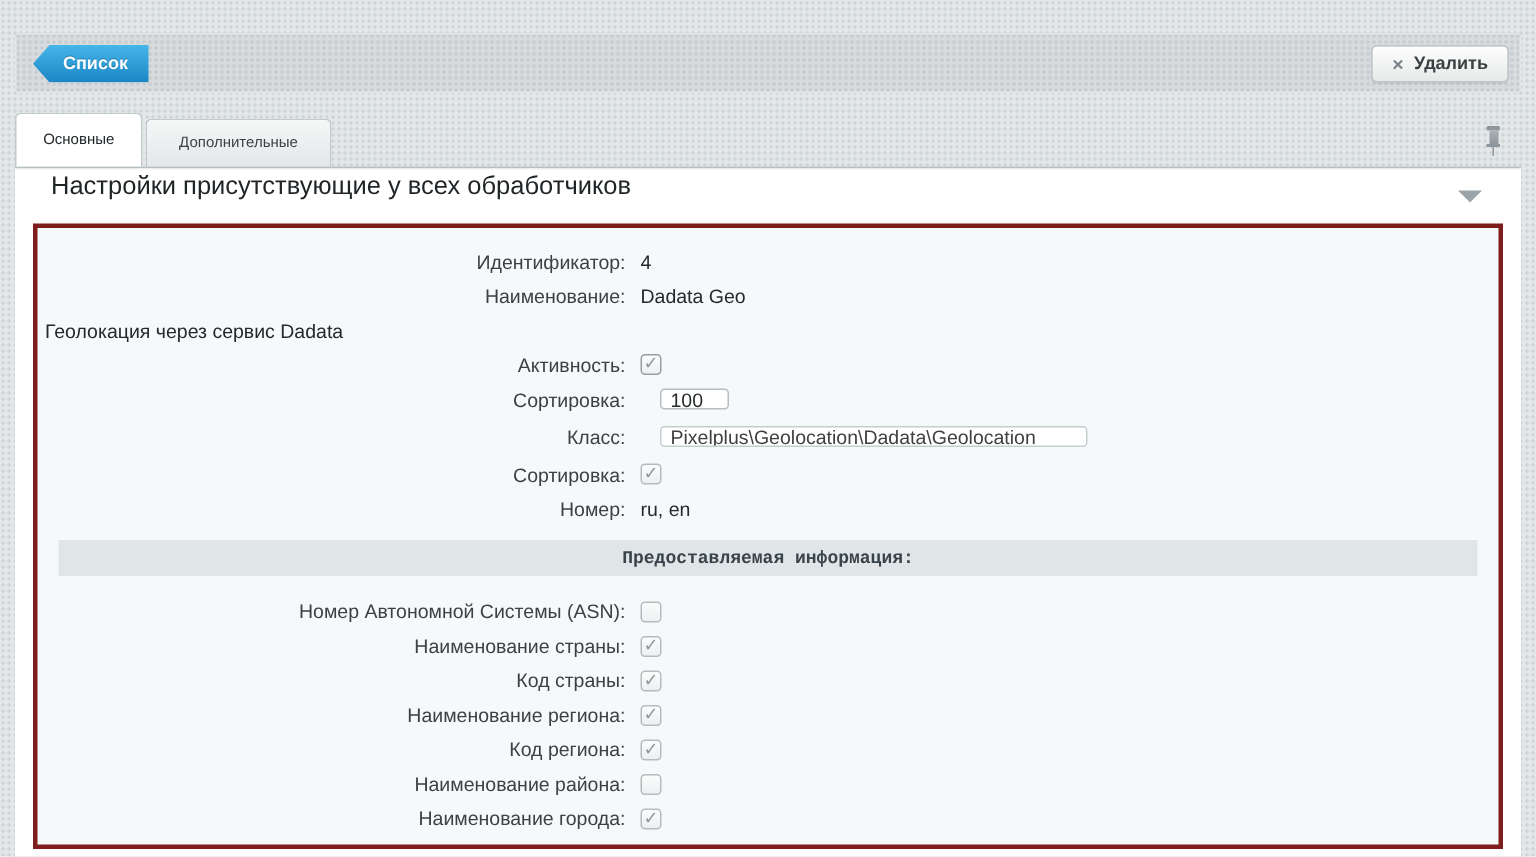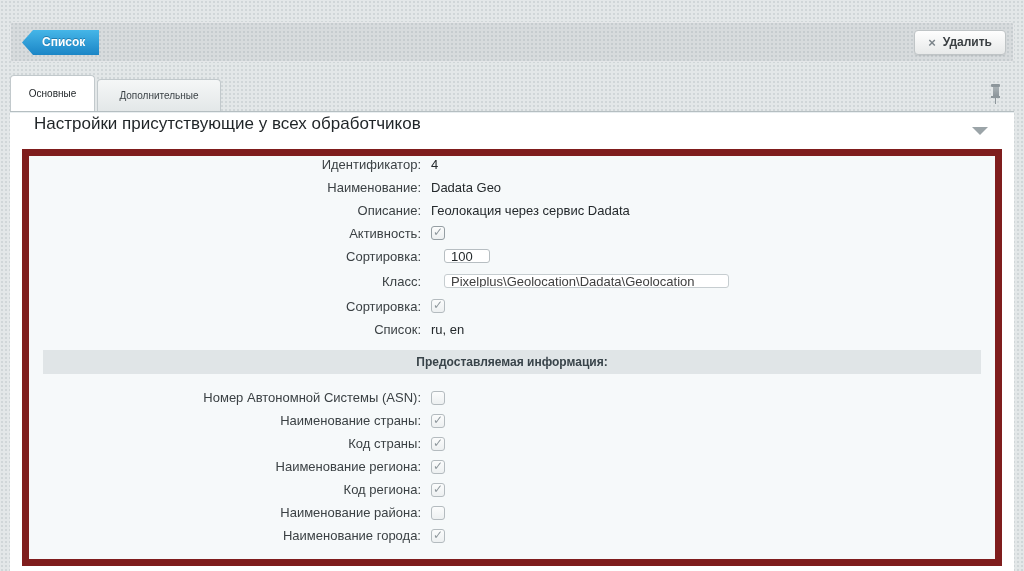--- a/index.html
+++ b/index.html
@@ -77,21 +77,22 @@
   }
   .collapse-arrow {
     position:absolute; right:26px; top:15px; width:0; height:0; cursor:pointer;
     border-left:8px solid transparent; border-right:8px solid transparent;
     border-top:8px solid #9ba4a8;
   }
 
   
   .fieldset {
     margin:0 12px; height:417px; overflow:hidden;
-    background:#f6f9fa; border:7px solid #7f1d1d;
+    background:#f6f9fa; border:3px solid #7f1d1d;
+    padding-top:14px;
   }
   .form-row { display:flex; align-items:center; min-height:16px; margin-bottom:7px; }
   .form-label {
     width:397px; text-align:right; padding-right:5px;
     font-size:13px; color:#3b4144; flex:none;
   }
   .form-value { font-size:13px; color:#24292c; margin-left:5px; }
 
   .checkbox {
     width:14px; height:14px; margin-left:5px; flex:none;
@@ -110,21 +111,21 @@
     background:#fff; font-family:inherit; font-size:13px; color:#24292c;
     padding:0 6px;
   }
   .input-sort { width:46px; }
   .input-class { width:285px; color:#404040; border-color:#c6cdd0; }
   .row-input { margin-bottom:9px; }
 
   .band {
     margin:13px 14px 16px; height:24px; background:#e0e5e7;
     display:flex; align-items:center; justify-content:center;
-    font-size:12px; font-weight:bold; color:#39444a;
+    font-size:12px; font-weight:bold; color:#39444a;font-family:Liberation Mono, monospace;
   }
   .info-row { display:flex; align-items:center; height:15px; margin-bottom:8px; }
 </style>
 </head>
 <body>
 
 <div class="toolbar">
   <button class="btn-back">Список</button>
   <button class="btn-delete">
     <span class="x-icon">×</span>
@@ -155,21 +156,20 @@
       <div class="form-label">Идентификатор:</div>
       <div class="form-value">4</div>
     </div>
 
     <div class="form-row">
       <div class="form-label">Наименование:</div>
       <div class="form-value">Dadata Geo</div>
     </div>
 
     <div class="form-row">
-      <div class="form-label">Описание:</div>
       <div class="form-value">Геолокация через сервис Dadata</div>
     </div>
 
     <div class="form-row">
       <div class="form-label">Активность:</div>
       <div class="checkbox enabled checked"></div>
     </div>
 
     <div class="form-row row-input">
       <div class="form-label">Сортировка:</div>
@@ -180,21 +180,21 @@
       <div class="form-label">Класс:</div>
       <input class="text-input input-class" type="text" readonly="" value="Pixelplus\Geolocation\Dadata\Geolocation" style="">
     </div>
 
     <div class="form-row">
       <div class="form-label">Сортировка:</div>
       <div class="checkbox checked"></div>
     </div>
 
     <div class="form-row">
-      <div class="form-label">Список:</div>
+      <div class="form-label">Номер:</div>
       <div class="form-value">ru, en</div>
     </div>
 
     <div class="band">Предоставляемая информация:</div>
 
     <div>
         <div class="info-row">
     <div class="form-label">Номер Автономной Системы (ASN):</div>
     <div class="checkbox"></div>
   </div>

